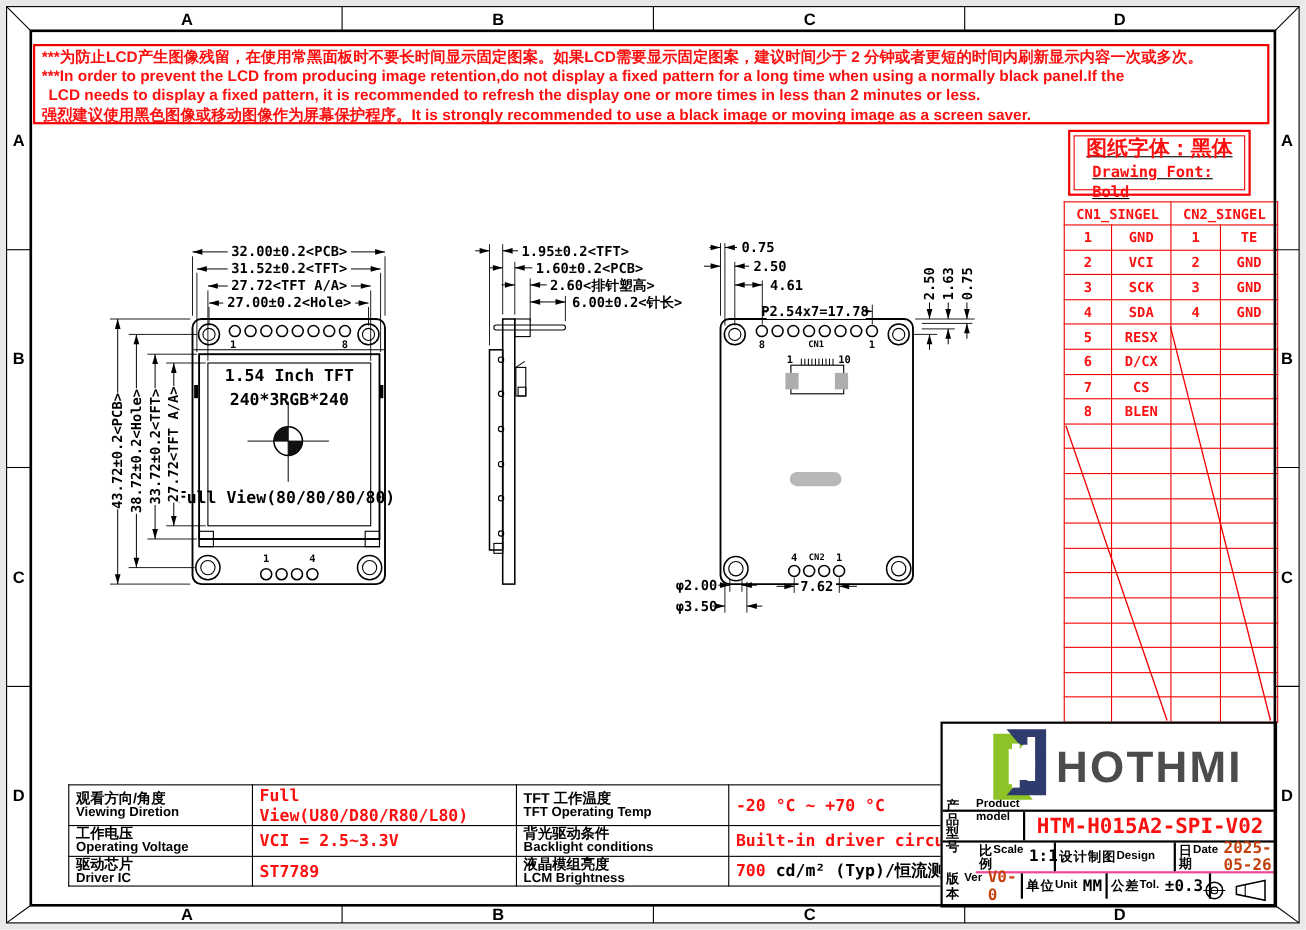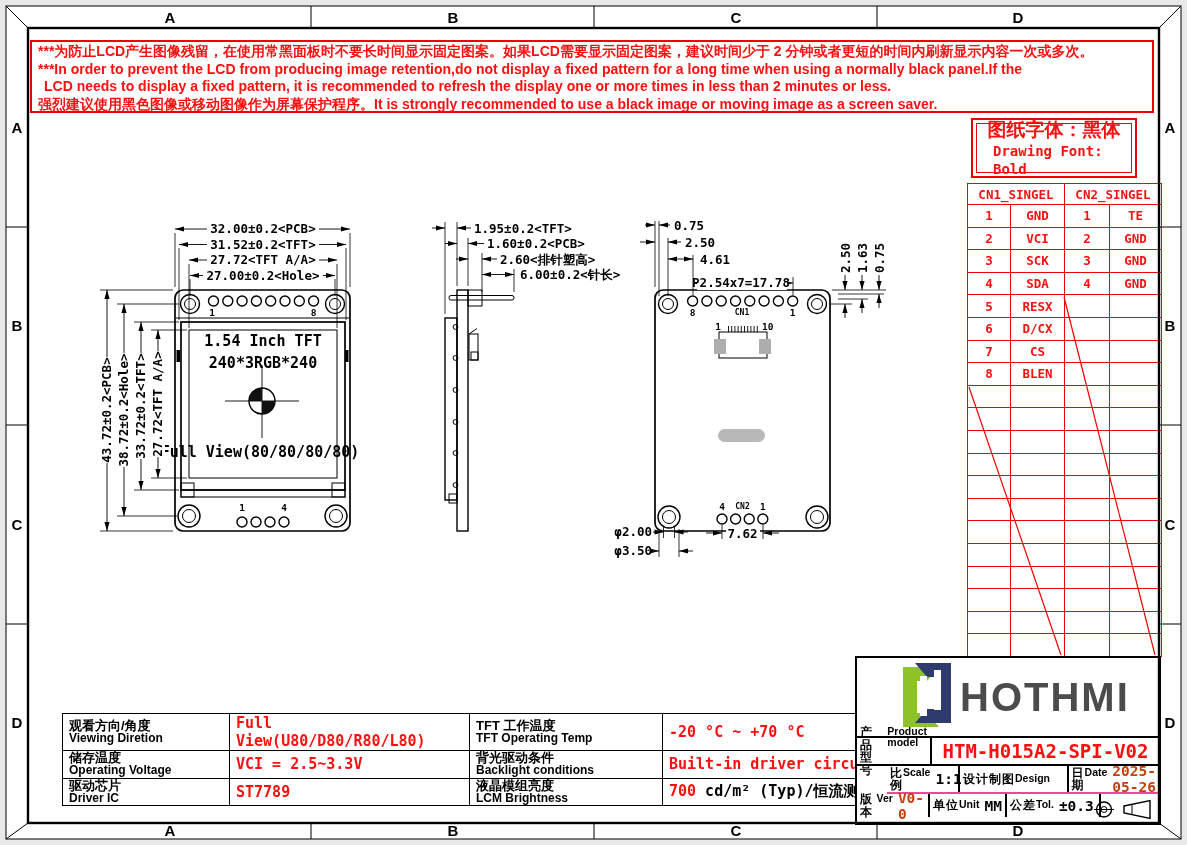--- a/index.html
+++ b/index.html
@@ -7,21 +7,21 @@
   .page{position:relative;width:1187px;height:845px;background:#ffffff;overflow:hidden;}
   .margin{position:absolute;background:#e8e8e8;z-index:0;}
   
   .warning{position:absolute;left:30px;top:40px;width:1124px;height:73px;border:2px solid #f20000;
            box-sizing:border-box;z-index:1;padding:1px 6px;overflow:hidden;}
   .warning div{font:bold 14px "Liberation Sans",sans-serif;color:#fb1010;line-height:17.5px;white-space:nowrap;}
   
   .fontnote{position:absolute;left:971px;top:118px;width:166px;height:60px;border:2px solid #f20000;
             box-sizing:border-box;z-index:1;}
   .fontnote .inner{margin:3px;border:1.5px solid #f20000;height:calc(100% - 6px);box-sizing:border-box;
-                   display:flex;flex-direction:column;justify-content:center;align-items:center;}
+                   display:flex;flex-direction:column;align-items:center;text-decoration:underline;}
   .fontnote .cn{font:bold 19px "Liberation Sans",sans-serif;color:#fb1010;line-height:24px;}
   .fontnote .en{font:bold 14px "DejaVu Sans Mono",monospace;color:#fb1010;line-height:18px;margin-left:16px;}
   
   .pins{position:absolute;left:967px;top:183px;z-index:1;border-collapse:collapse;table-layout:fixed;}
   .pins td{border:1.5px solid #f20000;text-align:center;vertical-align:middle;padding:0;
            font:bold 12.5px "DejaVu Sans Mono",monospace;color:#fb1010;}
   .pins tr{height:22.6px;}
   .pins tr.hd{height:21px;}
   
   .spec{position:absolute;left:30px;top:713px;z-index:1;border-collapse:collapse;table-layout:fixed;margin-left:32px;}
@@ -228,21 +228,21 @@
       </td>
       <td class="val" style="width:240px;">Full View(U80/D80/R80/L80)</td>
       <td class="lab" style="width:193px;">
         <div>TFT 工作温度</div>
         <div class="en">TFT Operating Temp</div>
       </td>
       <td class="val" style="width:225px;">-20 °C ~ +70 °C</td>
     </tr>
     <tr>
       <td class="lab">
-        <div>储存温度</div>
+        <div>工作电压</div>
         <div class="en">Operating Voltage</div>
       </td>
       <td class="val">VCI = 2.5~3.3V</td>
       <td class="lab">
         <div>背光驱动条件</div>
         <div class="en">Backlight conditions</div>
       </td>
       <td class="val">Built-in driver circuit</td>
     </tr>
     <tr>

